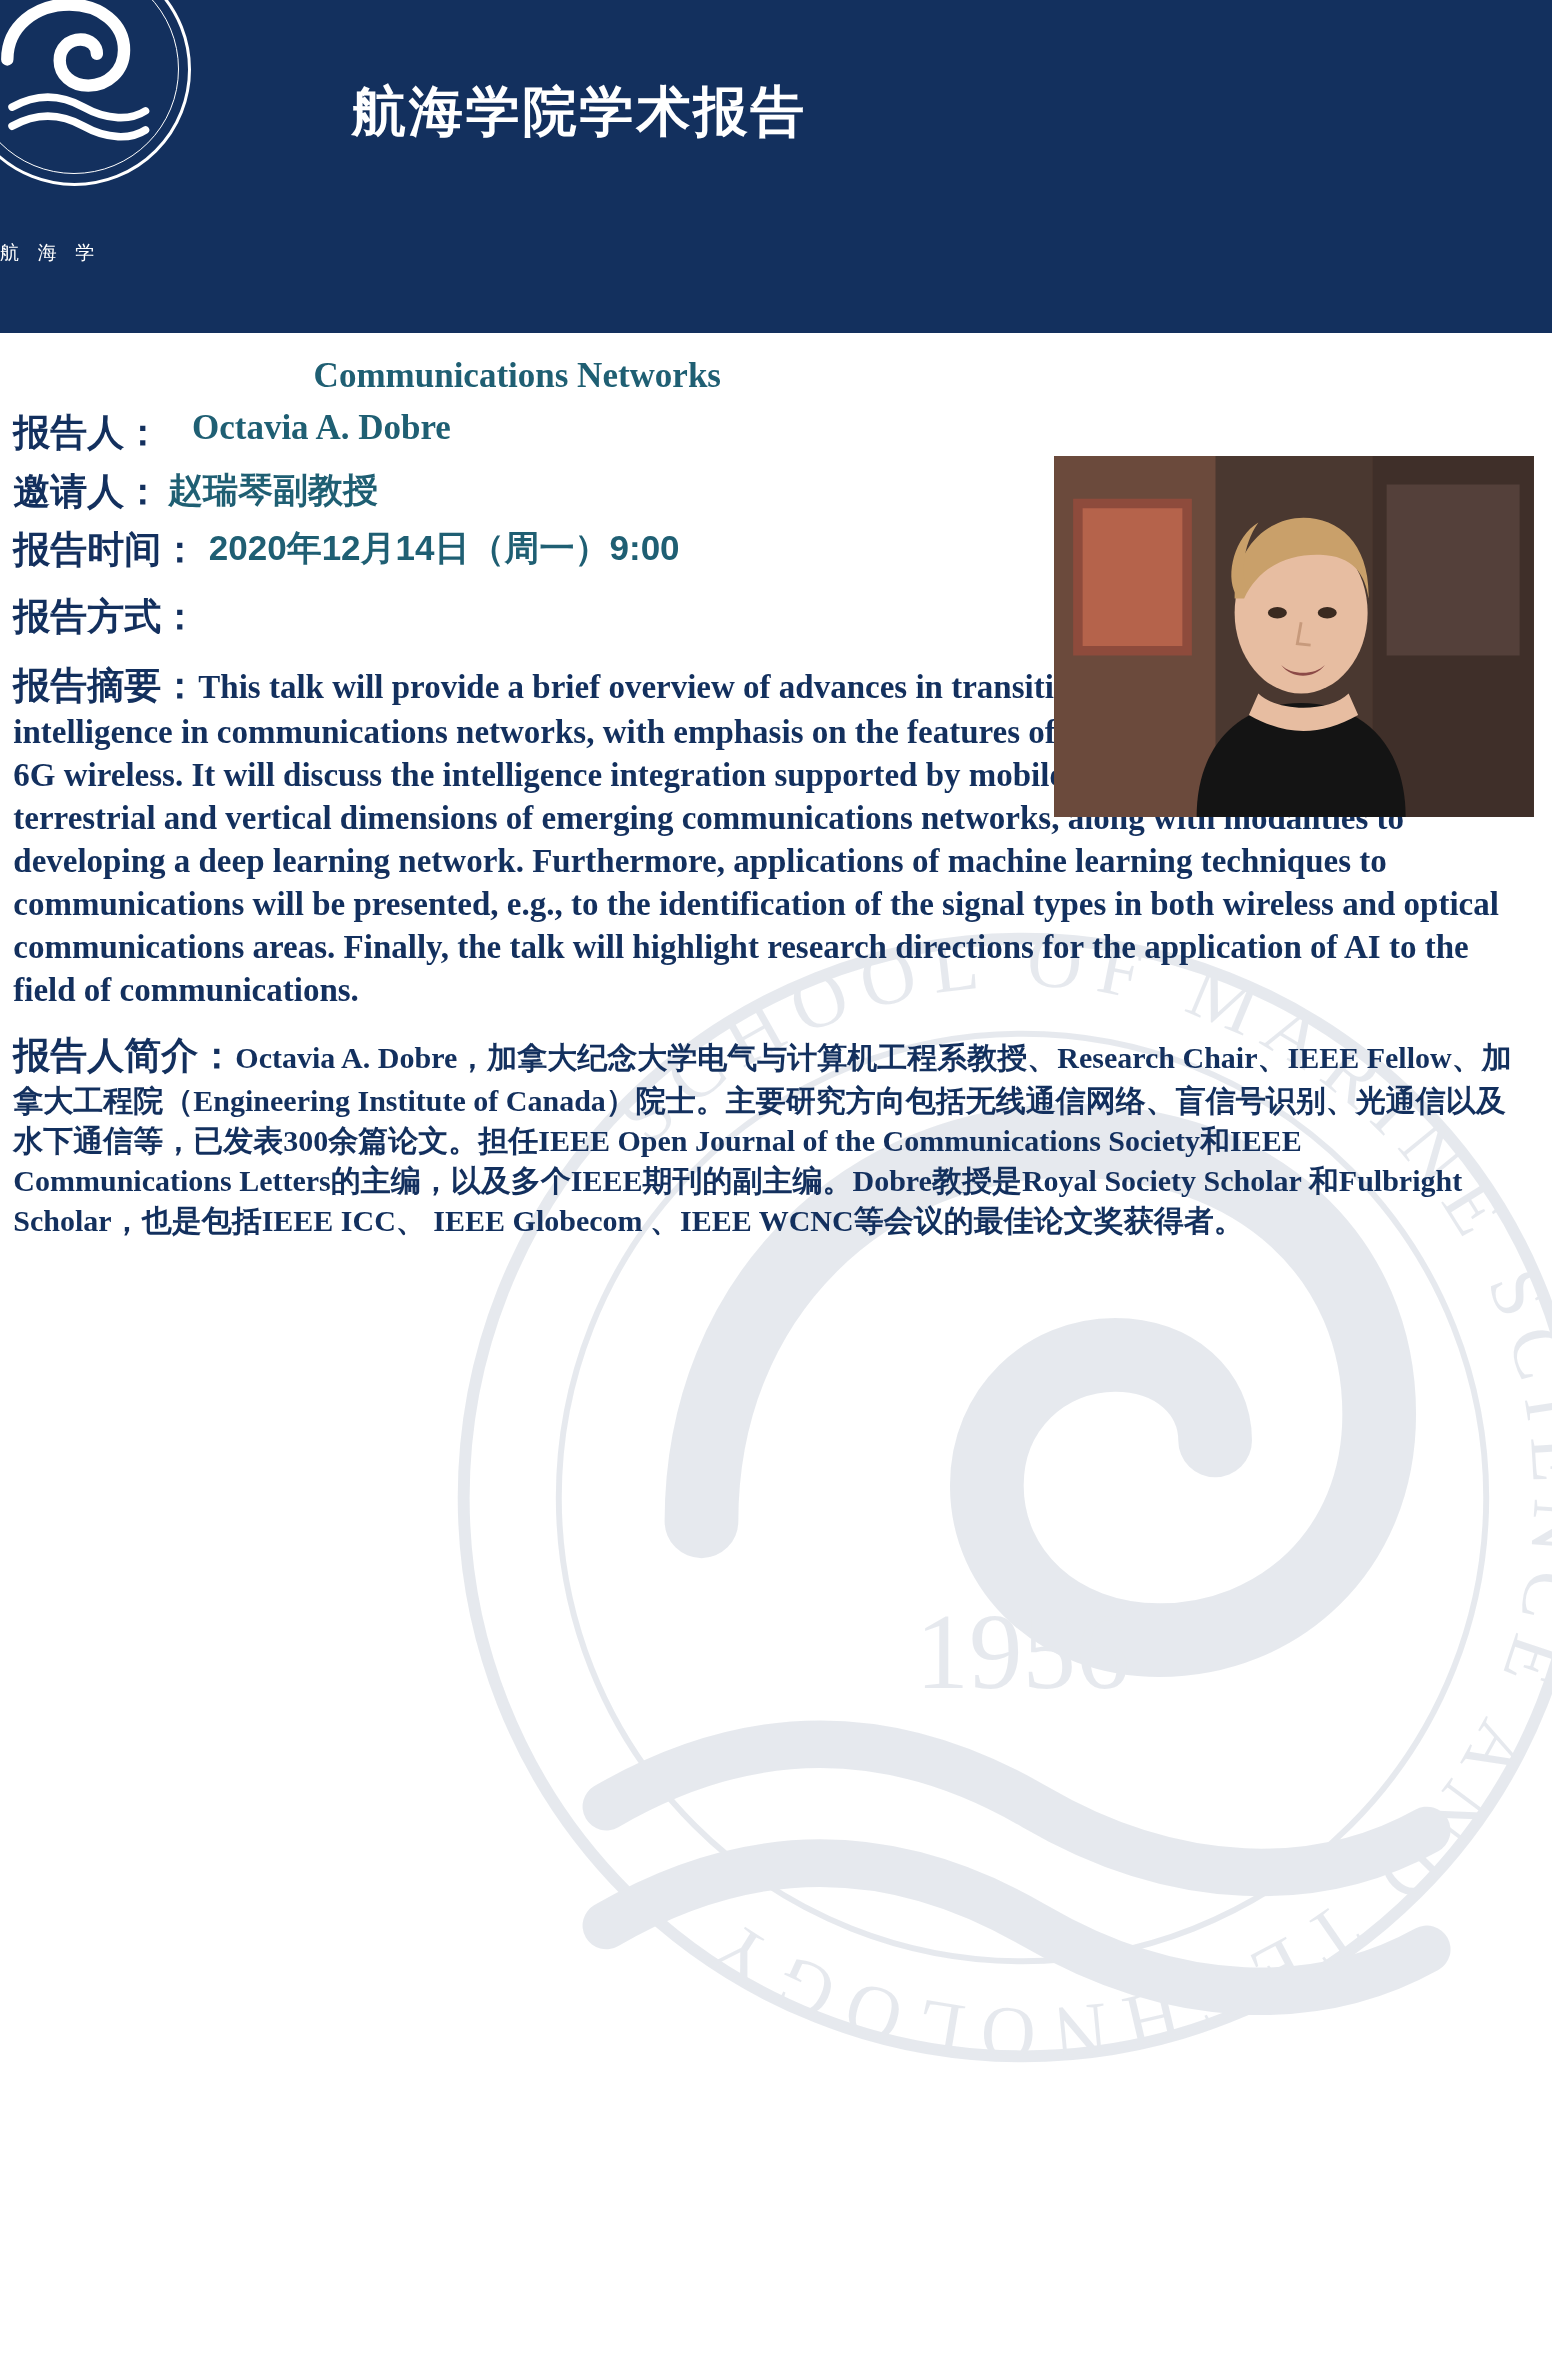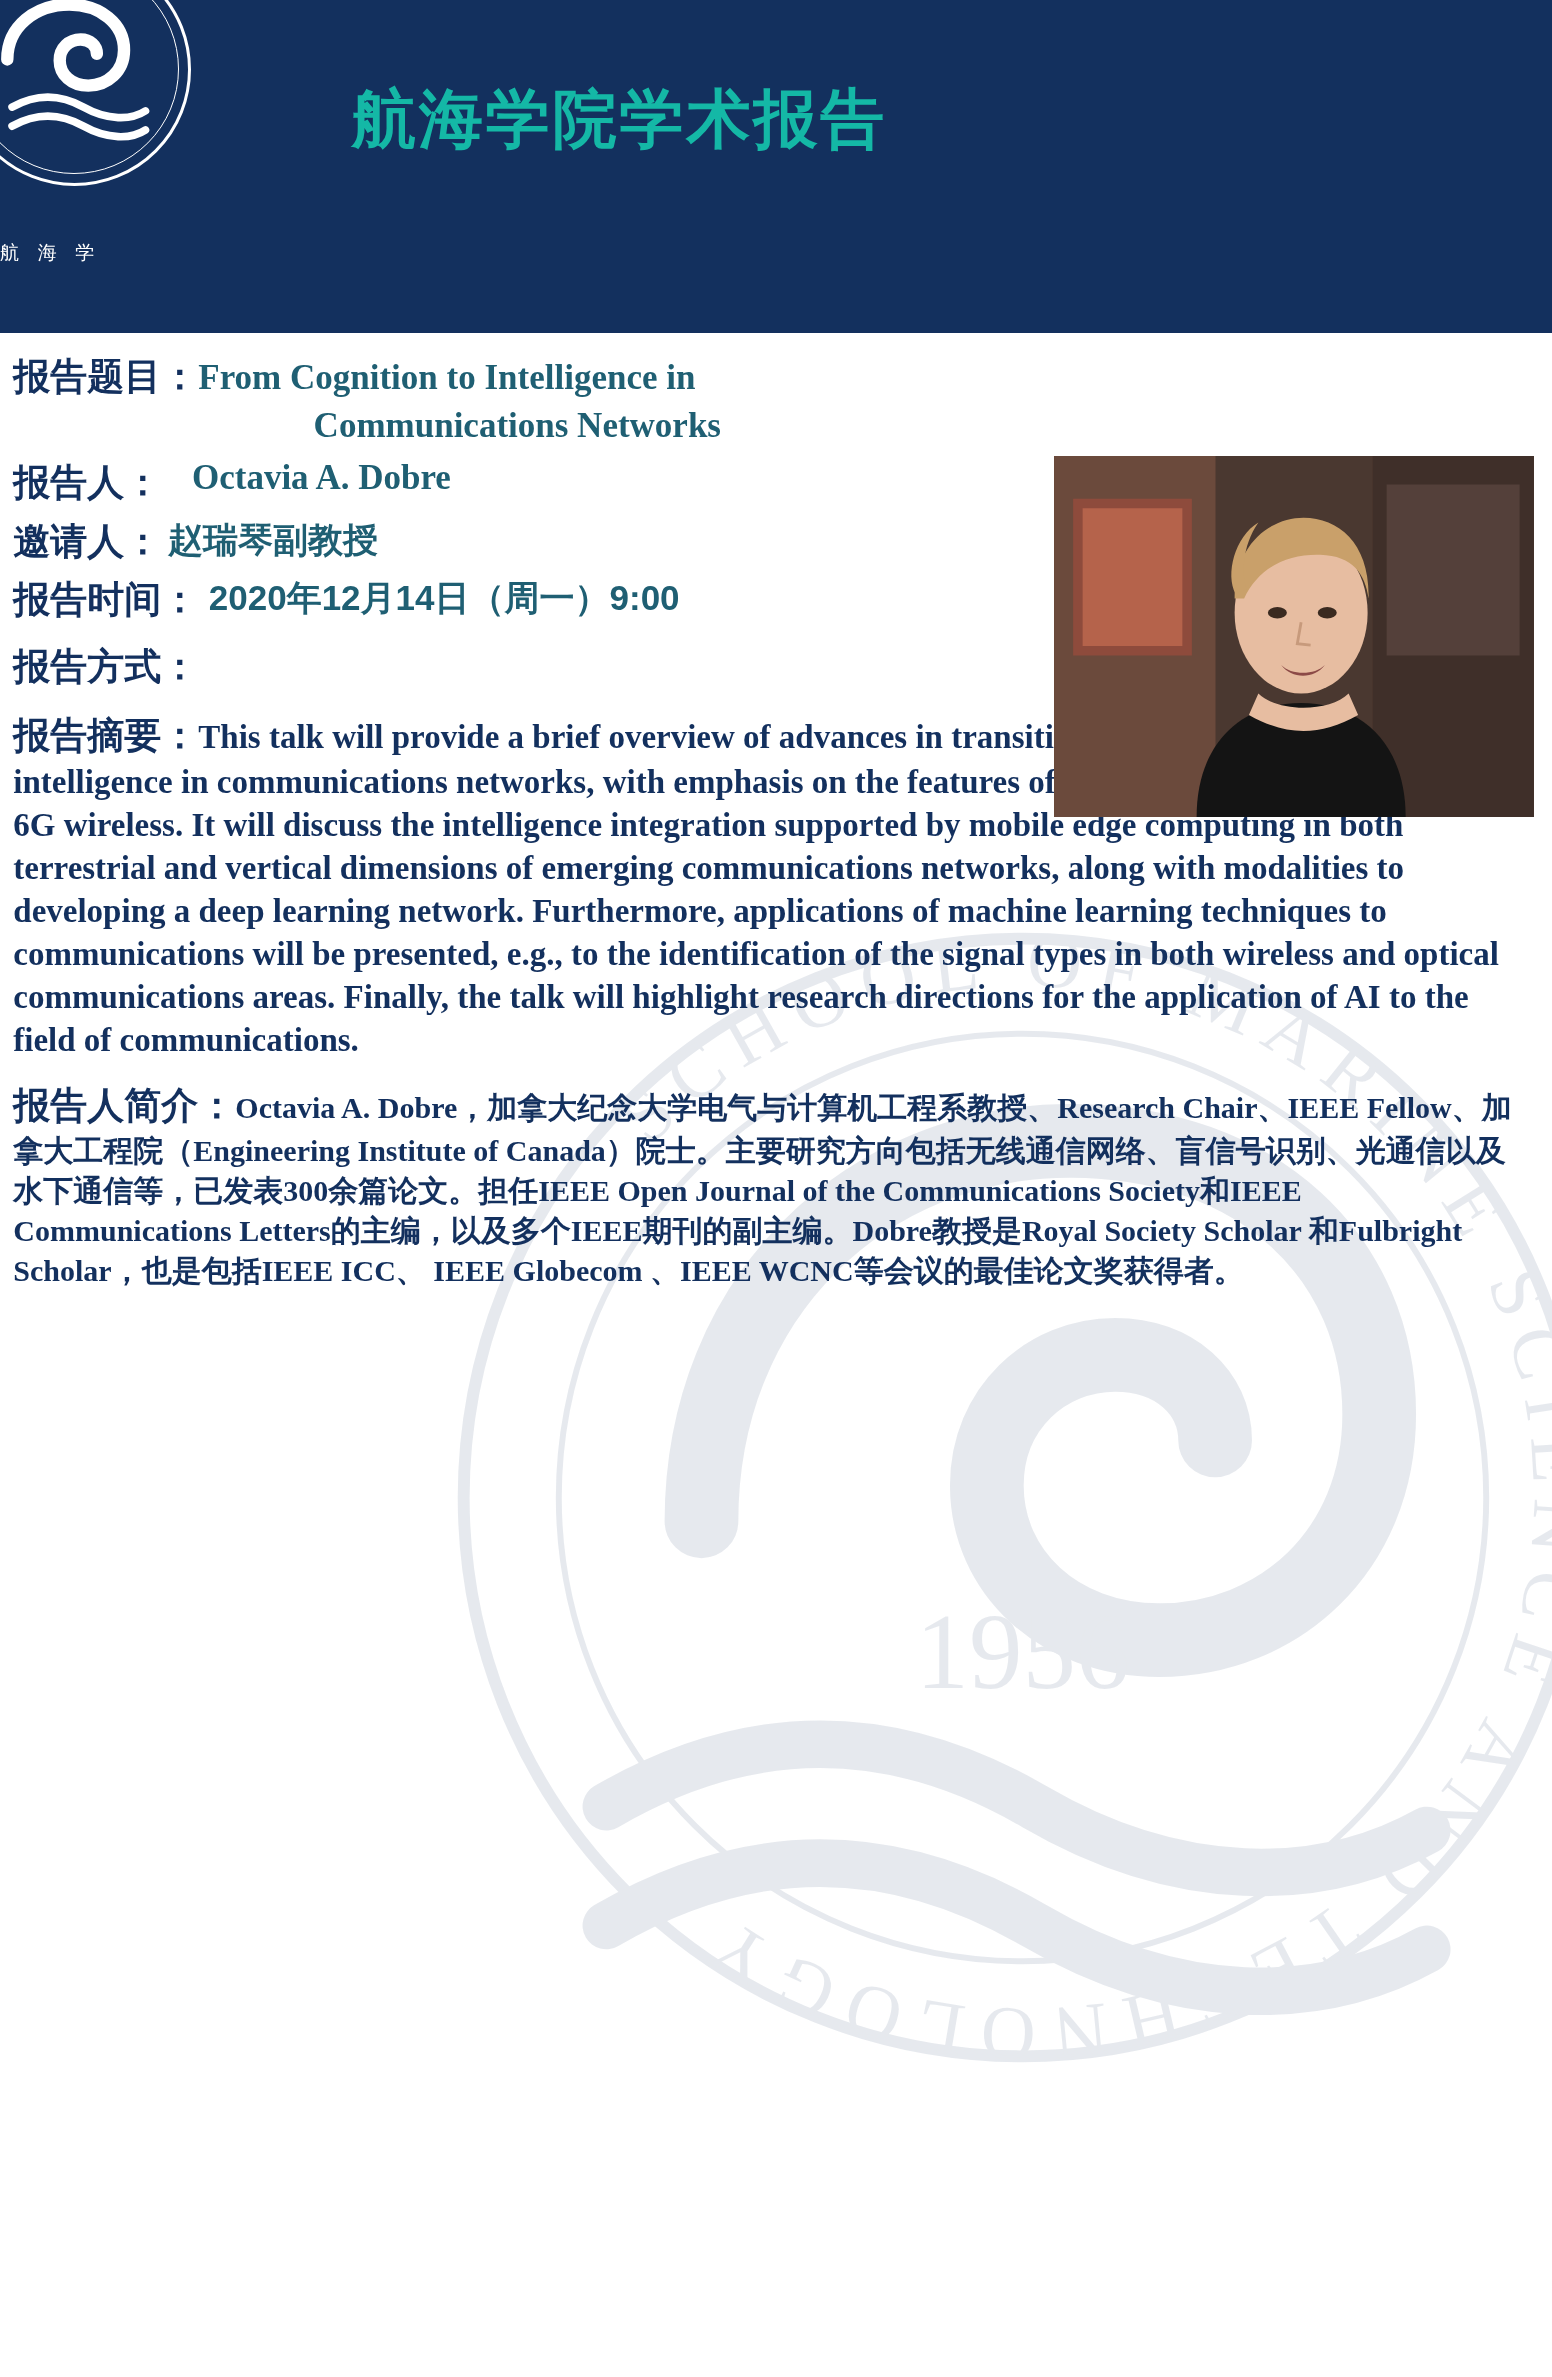--- a/index.html
+++ b/index.html
@@ -22,22 +22,22 @@
     height: 333px;
     background: #13305e;
     overflow: hidden;
   }
   .header-title {
     position: absolute;
     left: 352px;
     top: 76px;
     font-family: "Liberation Sans", sans-serif;
     font-weight: bold;
-    font-size: 64px;
-    color: #14b8a6;
+    font-size: 54px;
+    color: #ffffff;
     letter-spacing: 2.9px;
     white-space: nowrap;
   }
 
   
   .logo {
     position: absolute;
     left: -52px;
     top: -57px;
     width: 285px;
@@ -231,24 +231,20 @@
     <ellipse cx="575" cy="330" rx="20" ry="12" fill="#3a2a20"></ellipse>
     <path d="M520 350 L512 395 L540 398" fill="none" stroke="#c79a7c" stroke-width="6"></path>
     <path d="M478 440 C500 462 548 462 570 440 C548 470 500 470 478 440 Z" fill="#8c4a47"></path>
     <path d="M430 500 C470 540 580 540 620 500 L640 545 C560 590 490 590 410 545 Z" fill="#e7bda1"></path>
   </svg>
 </div>
 
 <div class="content">
 
   <div class="title-block">
-    <div class="title-line1">
-      <span class="label">报告题目：</span>
-      <span class="val-en">From Cognition to Intelligence in</span>
-    </div>
     <div class="title-line2">
       <span class="val-en">Communications Networks</span>
     </div>
   </div>
 
   <div class="row" style="margin-top:12.4px;gap:24px;">
     <span class="label">报告人：</span>
     <span class="val-en" style="margin-left:6.7px;">Octavia A. Dobre</span>
   </div>
 

